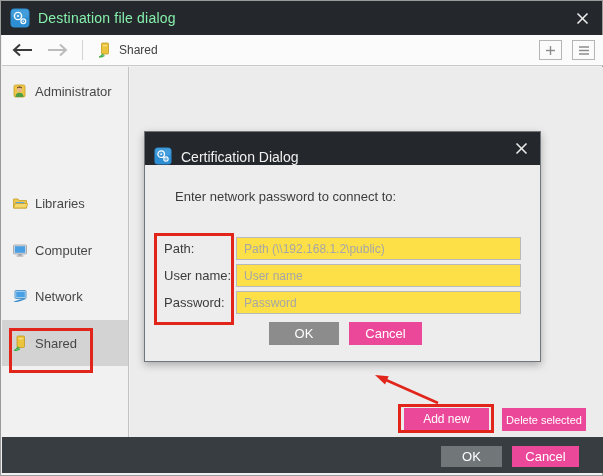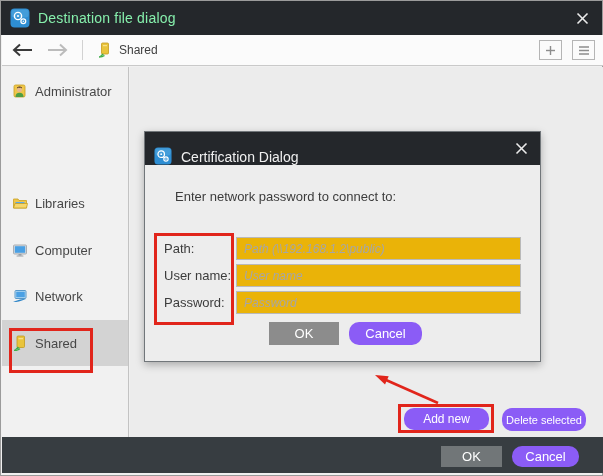--- a/index.html
+++ b/index.html
@@ -53,21 +53,21 @@
   .side-item .icon { width: 16px; height: 16px; margin-left: 10px; flex: 0 0 auto; }
   .side-item .lbl { font-size: 13px; color: #474747; margin-left: 7px; }
   .side-item.selected { background: #d3d3d3; }
   
   .content {
     position: absolute; left: 129px; top: 66px; width: 473px; height: 370px;
     background: #ececec;
   }
   
   .btn { border: none; color: #ffffff; cursor: pointer; font-family: Liberation Sans, sans-serif; }
-  .btn-green { background: #8b5cf6; border-radius: 10px; }
+  .btn-green { background: #ec4899; }
   .btn-gray-dlg { background: #8c8c8c; }
   .btn-gray-ftr { background: #717678; }
   .addnew-btn { position: absolute; left: 403px; top: 407px; width: 85px; height: 22px; font-size: 12px; }
   .delete-btn { position: absolute; left: 501px; top: 407px; width: 84px; height: 23px; font-size: 11px; }
   
   .footer {
     position: absolute; left: 1px; top: 436px; width: 601px; height: 36px;
     background: #373d41;
   }
   .footer-ok { position: absolute; left: 439px; top: 9px; width: 61px; height: 21px; font-size: 13px; }
@@ -84,22 +84,22 @@
   }
   .dialog-titlebar .app-icon { margin-left: 9px; width: 18px; height: 18px; }
   .dialog-titlebar .title { color: #f0f0f0; font-size: 14px; margin-left: 9px; }
   .dialog-close { position: absolute; right: 8px; top: 7px; width: 22px; height: 19px;
     display: flex; align-items: center; justify-content: center; cursor: pointer; }
   .dialog-message { position: absolute; left: 24px; top: 57px; font-size: 13px; color: #3c3c3c; margin-left: 6px; }
   .form-row { position: absolute; left: 0; width: 100%; height: 23px; }
   .form-row .flabel { position: absolute; left: 19px; top: 4px; font-size: 13px; color: #3c3c3c; }
   .form-row input {
     position: absolute; left: 91px; top: 0; width: 285px; height: 23px;
-    border: 1px solid #b9b9b9; background: #eab308; font-size: 12px; color: #555;
-    padding: 9px 7px; font-family: "Liberation Sans", sans-serif; outline: none; font-style: italic;
+    border: 1px solid #b9b9b9; background: #fde047; font-size: 12px; color: #555;
+    padding: 9px 7px; font-family: "Liberation Sans", sans-serif; outline: none;
   }
   .form-row input::placeholder { color: #a6a6a6; opacity: 1; }
   .dlg-ok { position: absolute; left: 124px; top: 190px; width: 70px; height: 23px; font-size: 13px; }
   .dlg-cancel { position: absolute; left: 204px; top: 190px; width: 73px; height: 23px; font-size: 13px; }
   
   .anno { position: absolute; border: 3px solid #e1251b; pointer-events: none; }
   .anno-shared { left: 7px; top: 261px; width: 84px; height: 45px; }
   .anno-labels { left: 9px; top: 101px; width: 80px; height: 92px; }
   .anno-addnew { left: 397px; top: 403px; width: 96px; height: 29px; }
   .anno-arrow { position: absolute; left: 372px; top: 371px; width: 70px; height: 35px; pointer-events: none; }

